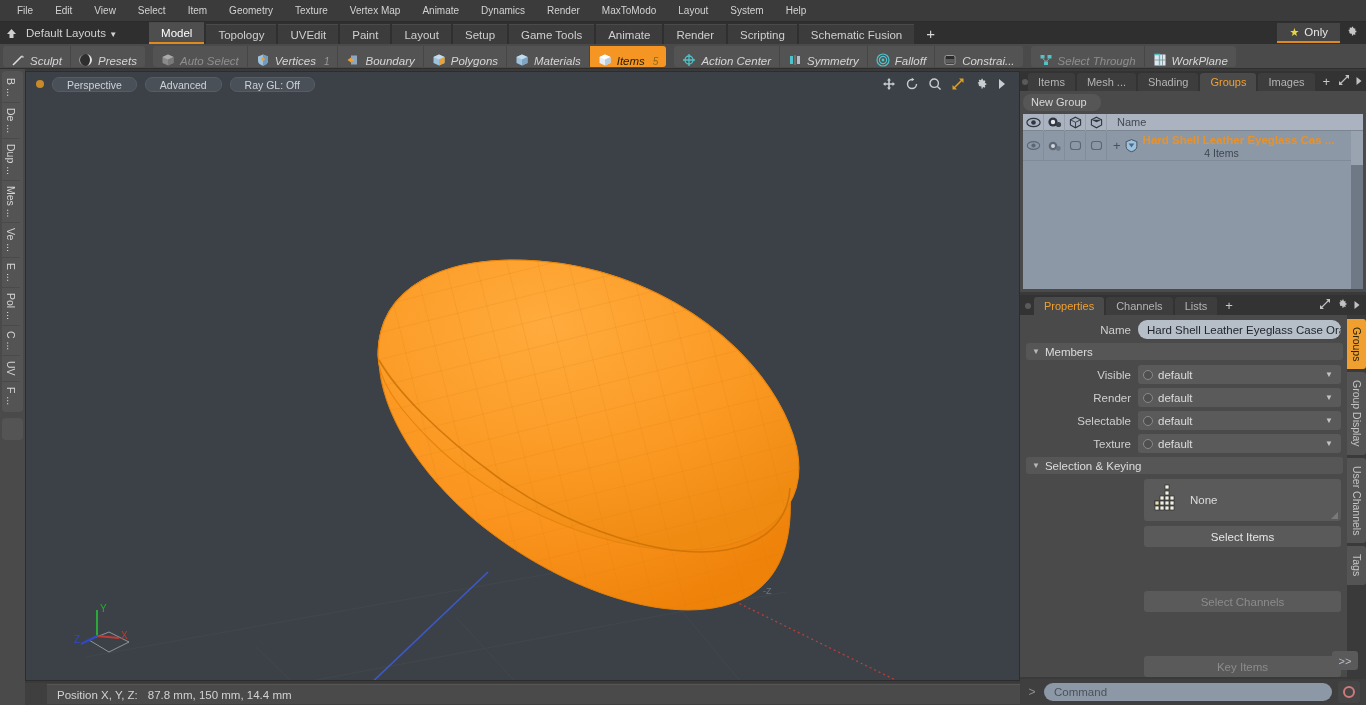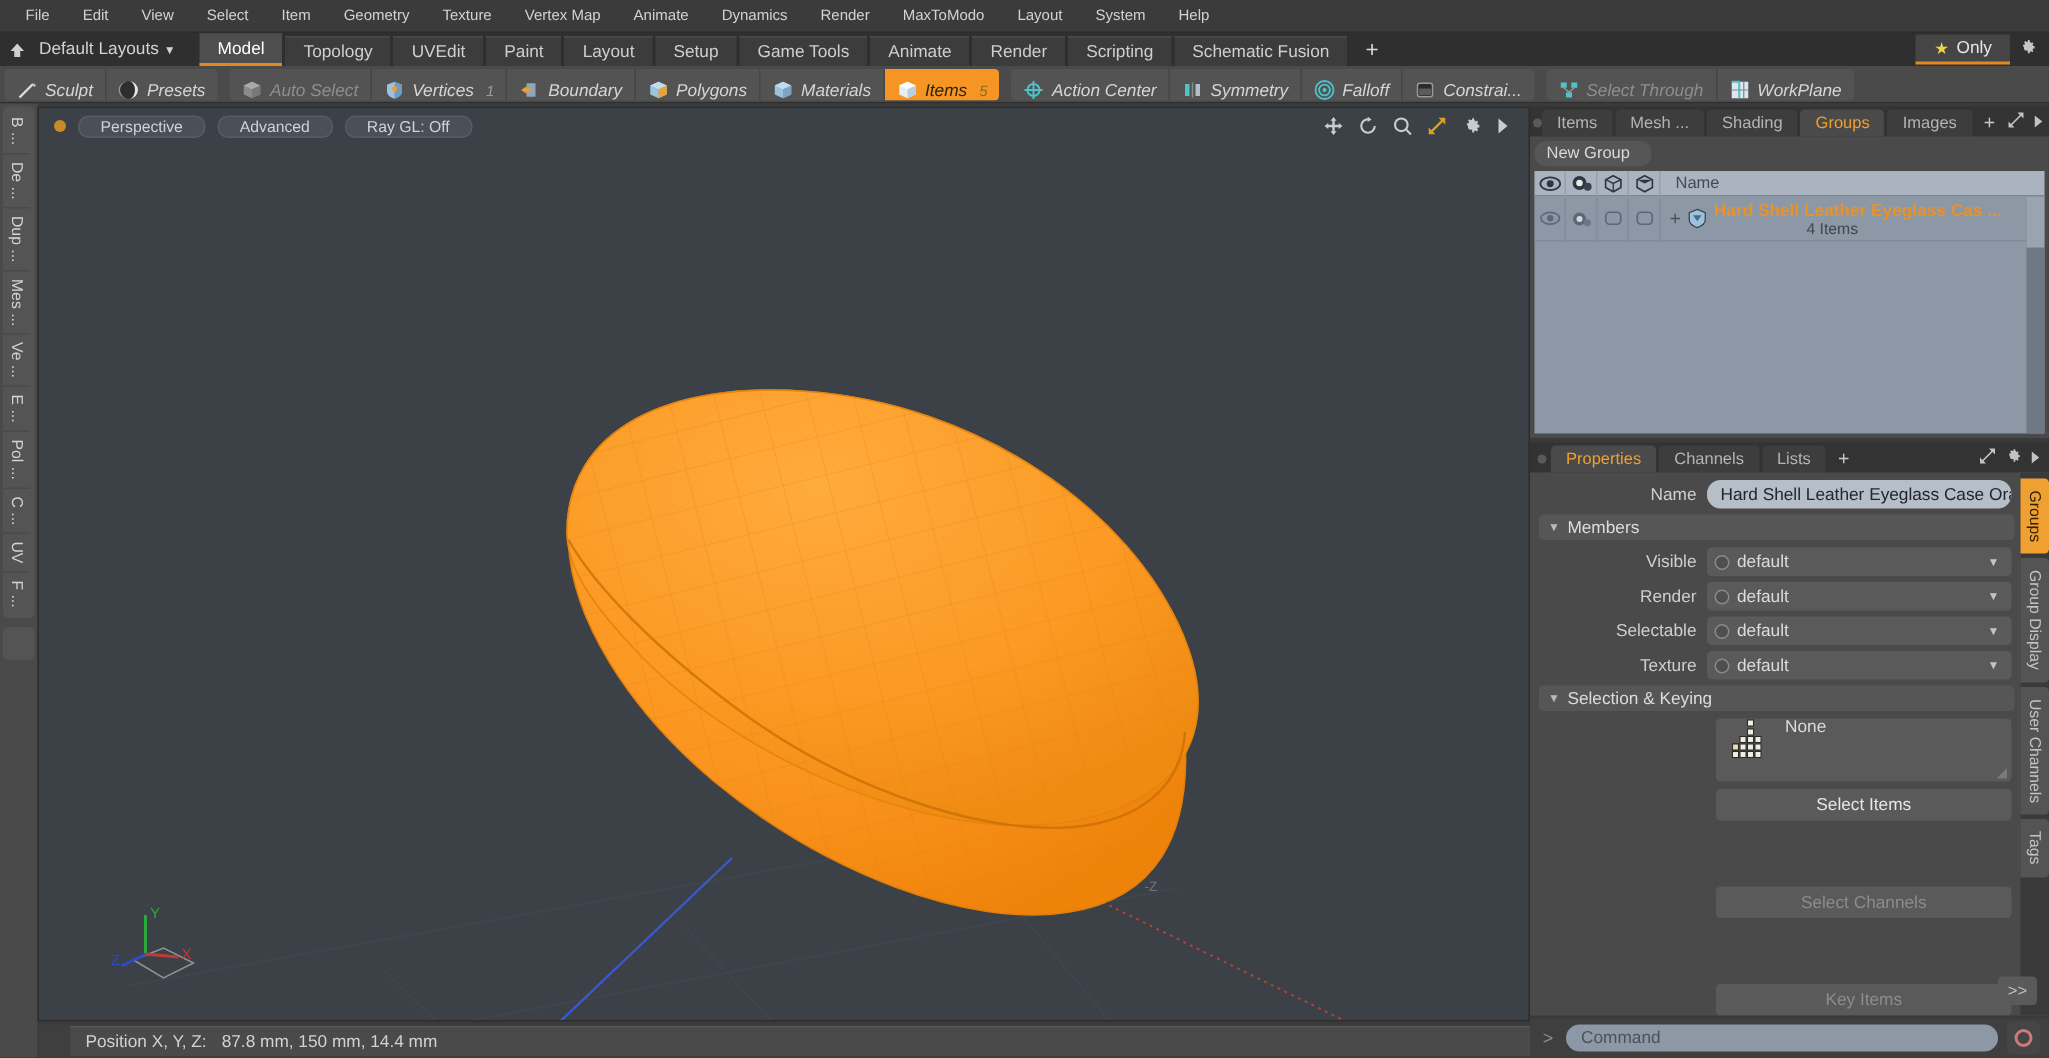--- a/index.html
+++ b/index.html
@@ -27,21 +27,21 @@
     height: 22px; background: #2f2f2f; display: flex; align-items: center;
     flex: 0 0 22px; position: relative;
   }
   .layout-home {
     width: 22px; height: 22px; display: flex; align-items: center; justify-content: center;
     color: #b9b9b9; font-size: 12px;
   }
   .layout-name {
     padding: 0 8px 0 4px; font-size: 11.5px; color: #d2d2d2; white-space: nowrap;
   }
-  .tabstrip { display: flex; align-items: flex-end; height: 22px; margin-left: 8px; }
+  .tabstrip { display: flex; align-items: flex-end; height: 22px; margin-left: 24px; }
   .ltab {
     height: 20px; line-height: 20px; padding: 0 12px; font-size: 11.5px;
     background: #3c3c3c; color: #cfcfcf; margin-right: 2px; white-space: nowrap;
     border-top: 1px solid #4a4a4a;
   }
   .ltab.active { background: #4e4e4e; color: #ffffff; border-bottom: 2px solid #e08a1e; height: 22px; line-height: 20px;}
   .ltab.plus { background: transparent; border: none; font-size: 15px; padding: 0 10px; color: #d8d8d8; }
   .layout-right { margin-left: auto; display: flex; align-items: center; padding-right: 4px; height: 22px;}
   .only-btn {
     display: flex; align-items: center; gap: 5px; background: #454545; padding: 2px 12px;
@@ -199,21 +199,21 @@
   .tri { font-size: 8px; color: #b8b8b8; }
   .dropdown {
     flex: 1; height: 19px; background: #5a5a5a; border-radius: 3px; display: flex; align-items: center;
     font-size: 11.5px; color: #dcdcdc; position: relative; padding-left: 0;
   }
   .dd-radio { width: 20px; display: flex; align-items: center; justify-content: center; }
   .dd-radio i { width: 10px; height: 10px; border-radius: 50%; border: 1px solid #8a8a8a; background: #4f4f4f; display: block; }
   .dd-caret { position: absolute; right: 8px; font-size: 8px; color: #c4c4c4; }
   .sel-box {
     margin: 0 6px 5px 124px; height: 42px; background: #5a5a5a; border-radius: 3px;
-    display: flex; gap: 10px; padding-left: 10px; position: relative;
+    display: flex; align-items: center; gap: 10px; padding-left: 10px; position: relative;
   }
   .sel-box .glyph { display: block; }
   .sel-box .txt { font-size: 11.5px; color: #dcdcdc; }
   .sel-box .corner { position: absolute; right: 3px; bottom: 2px; width: 0; height: 0;
      border-left: 7px solid transparent; border-bottom: 7px solid #7a7a7a;}
   .pbtn {
     margin: 0 6px 5px 124px; height: 21px; background: #5a5a5a; border-radius: 3px;
     display: flex; align-items: center; justify-content: center; font-size: 11.5px; color: #e6e6e6;
   }
   .pbtn.dim { color: #8c8c8c; margin-top: 44px; }

